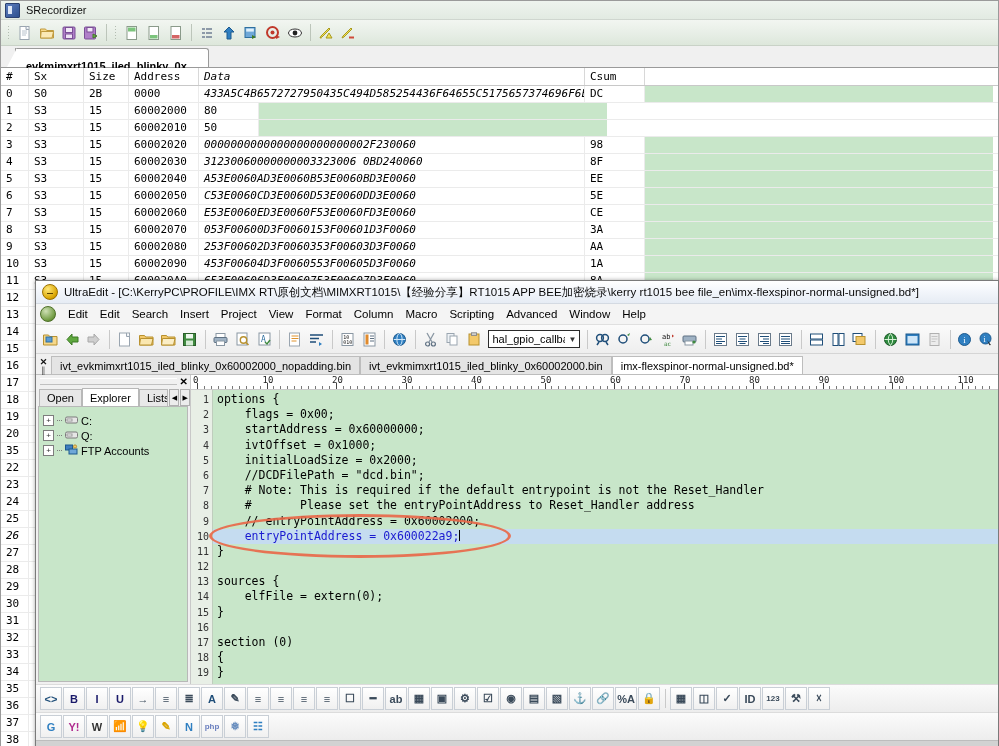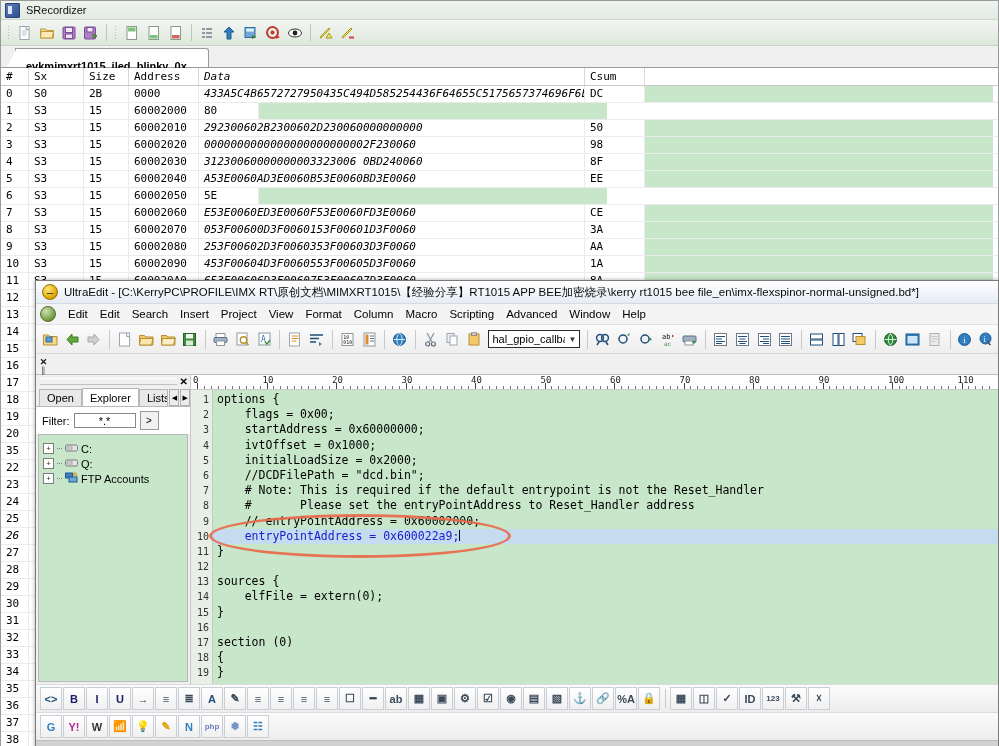--- a/index.html
+++ b/index.html
@@ -586,21 +586,20 @@
           <div class="cell c-size">15</div>
           <div class="cell c-addr">60002000</div>
           <div class="cell c-csum">80</div>
           <div class="cell c-rest"></div>
         </div>
         <div class="srec-row">
           <div class="cell c-num">2</div>
           <div class="cell c-sx">S3</div>
           <div class="cell c-size">15</div>
           <div class="cell c-addr">60002010</div>
-          <div class="cell c-data">292300602B2300602D230060000000000</div>
           <div class="cell c-csum">50</div>
           <div class="cell c-rest"></div>
         </div>
         <div class="srec-row">
           <div class="cell c-num">3</div>
           <div class="cell c-sx">S3</div>
           <div class="cell c-size">15</div>
           <div class="cell c-addr">60002020</div>
           <div class="cell c-data">0000000000000000000000002F230060</div>
           <div class="cell c-csum">98</div>
@@ -622,20 +621,21 @@
           <div class="cell c-addr">60002040</div>
           <div class="cell c-data">A53E0060AD3E0060B53E0060BD3E0060</div>
           <div class="cell c-csum">EE</div>
           <div class="cell c-rest"></div>
         </div>
         <div class="srec-row">
           <div class="cell c-num">6</div>
           <div class="cell c-sx">S3</div>
           <div class="cell c-size">15</div>
           <div class="cell c-addr">60002050</div>
+          <div class="cell c-data">C53E0060CD3E0060D53E0060DD3E0060</div>
           <div class="cell c-csum">5E</div>
           <div class="cell c-rest"></div>
         </div>
         <div class="srec-row">
           <div class="cell c-num">7</div>
           <div class="cell c-sx">S3</div>
           <div class="cell c-size">15</div>
           <div class="cell c-addr">60002060</div>
           <div class="cell c-data">E53E0060ED3E0060F53E0060FD3E0060</div>
           <div class="cell c-csum">CE</div>
@@ -1069,40 +1069,40 @@
           <path d="M9 9l4 5-1.5.3L9 9z" fill="#222"></path>
         </svg>
     </div>
   </div>
 
   <div id="ue-filetabs">
     <div class="ue-closebox">
       <span>✕</span>
       <span style="font-size:7px;">║</span>
     </div>
+    <div id="ue-ftabs" style="display:flex;align-items:flex-end;">
+        <div class="ue-ftab">ivt_evkmimxrt1015_iled_blinky_0x60002000_nopadding.bin</div>
+        <div class="ue-ftab">ivt_evkmimxrt1015_iled_blinky_0x60002000.bin</div>
+        <div class="ue-ftab active">imx-flexspinor-normal-unsigned.bd*</div>
+      </div>
   </div>
 
   <div id="ue-body">
 
     <div id="ue-dock">
       <div id="dock-grip">
         <div class="gripline"></div>
         <div class="dock-close">✕</div>
       </div>
       <div id="dock-tabs">
         <div class="dock-tab">Open</div>
         <div class="dock-tab active">Explorer</div>
         <div class="dock-tab" style="overflow:hidden;max-width:30px;">Lists</div>
         <div class="dock-spin">◀</div>
         <div class="dock-spin">▶</div>
-      </div>
-      <div id="dock-filter">
-        <span class="lbl">Filter:</span>
-        <input value="*.*" style="">
-        <div class="gobtn">&gt;</div>
       </div>
       <div id="dock-tree">
         <div class="tree-node">
           <span class="tree-exp">+</span>
           <span class="tree-dash"></span>
           <span>
             <svg width="13" height="10" viewBox="0 0 13 10">
                 <rect x="0.5" y="2" width="12" height="6" rx="1.5" fill="#e6e6e6" stroke="#7b7b7b"></rect>
                 <rect x="2" y="4" width="5" height="2" fill="#fff" stroke="#9a9a9a"></rect>
               </svg>

